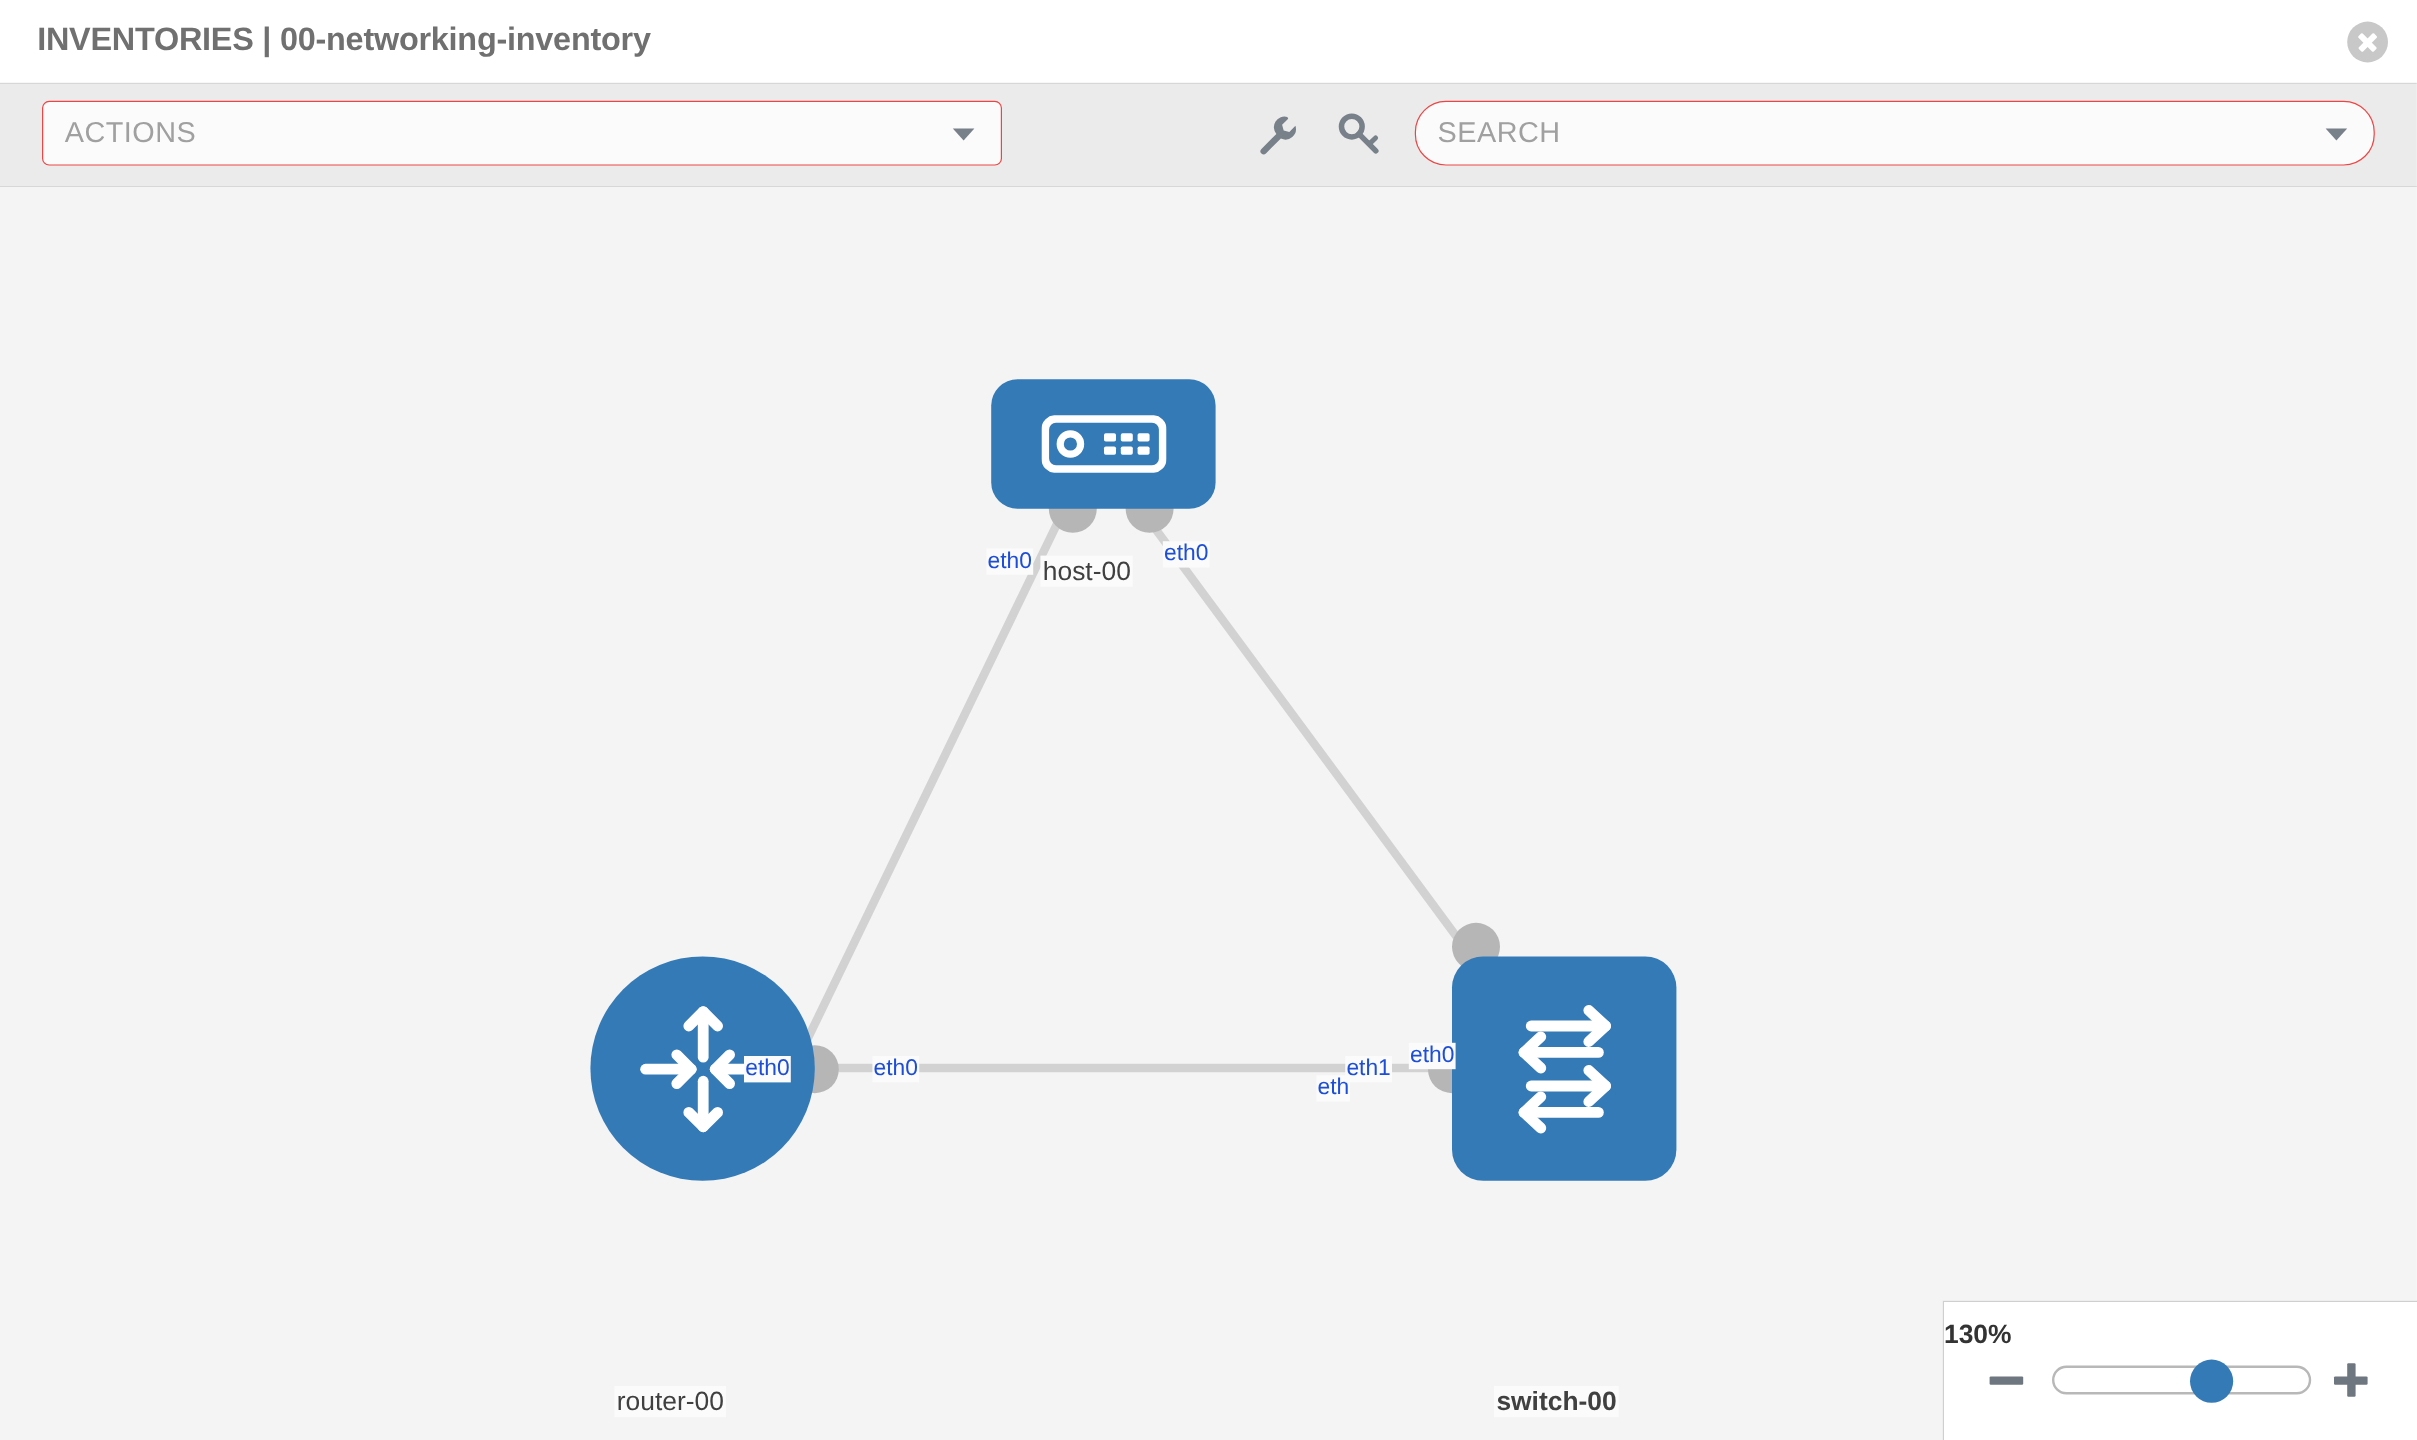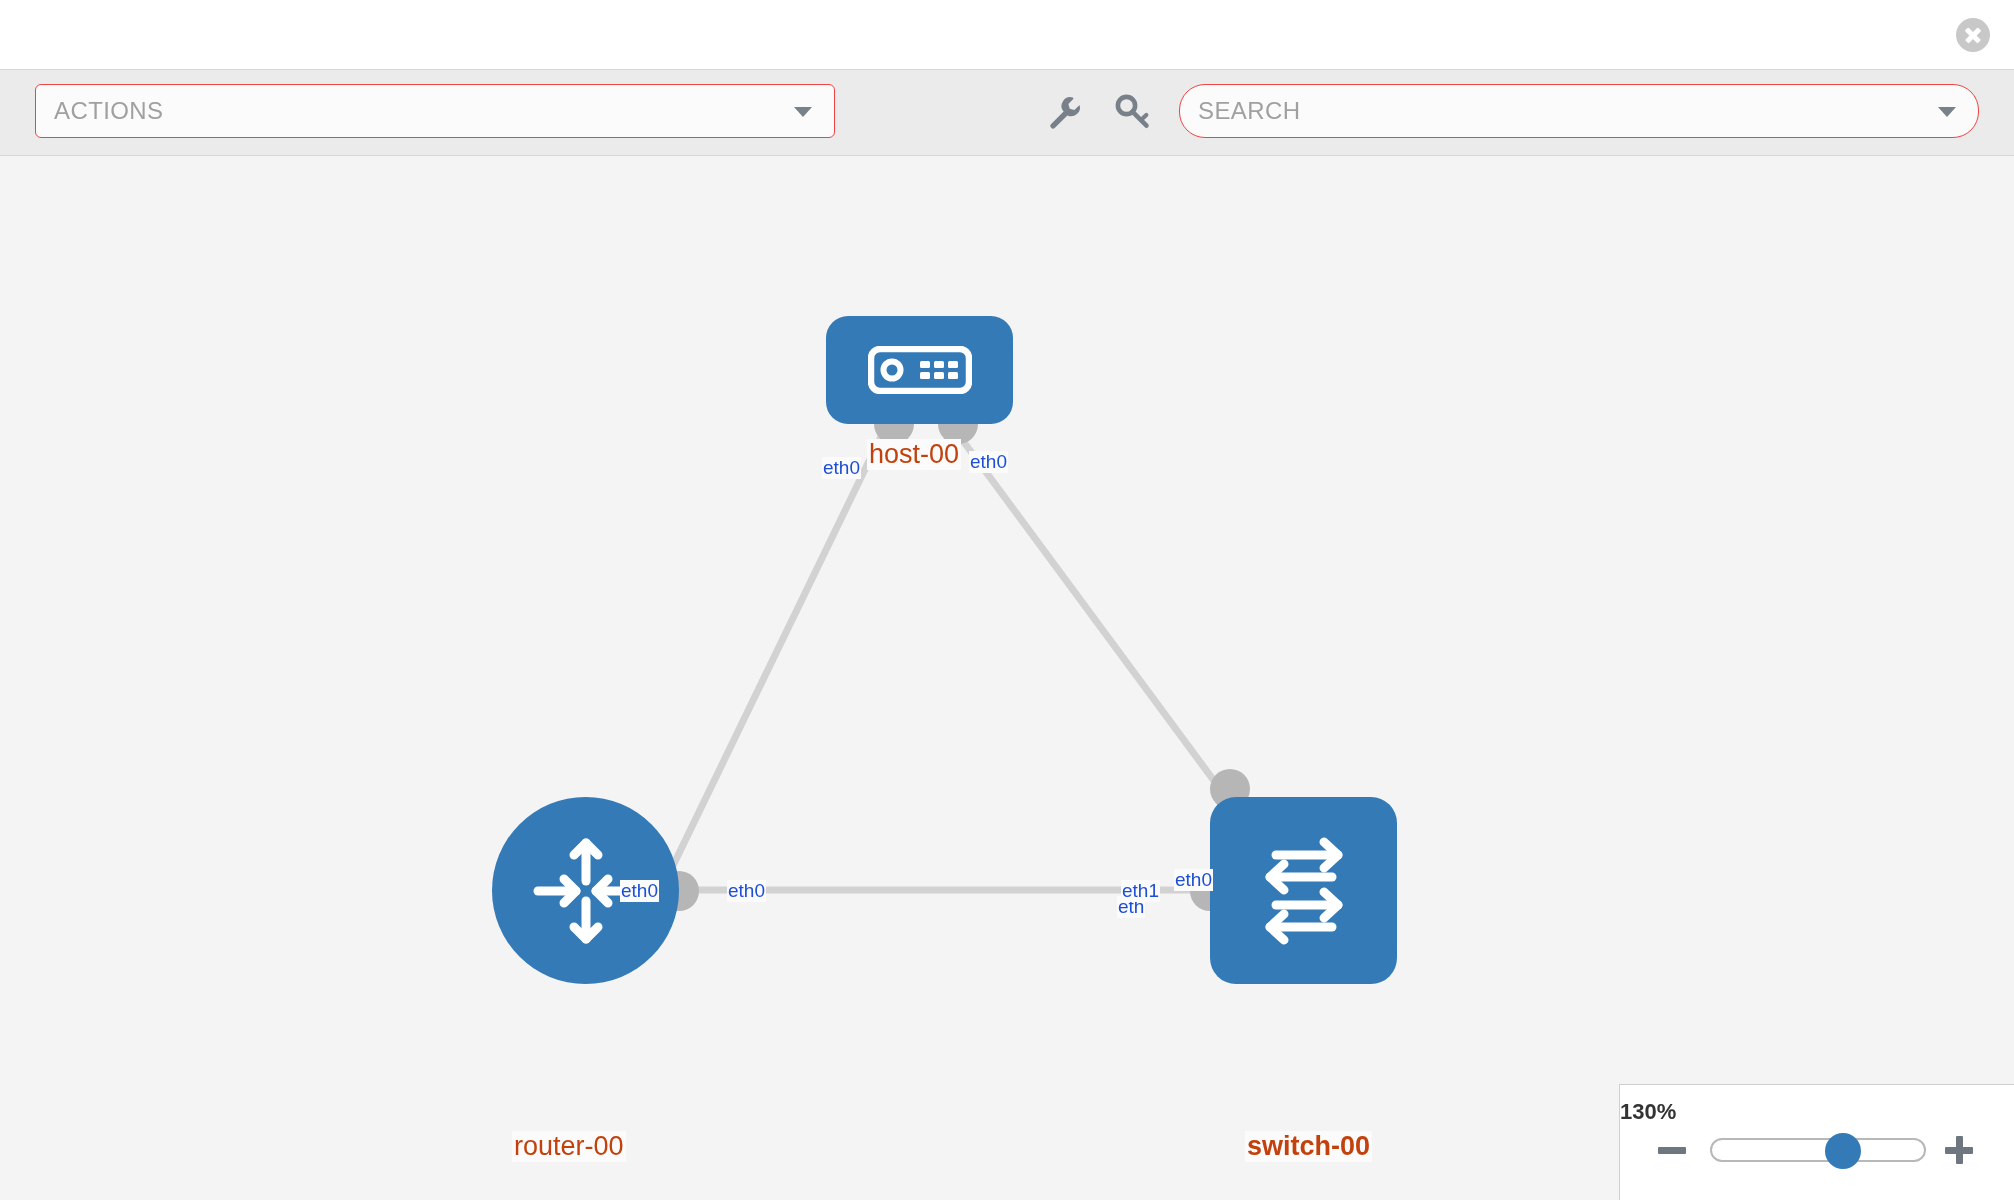--- a/index.html
+++ b/index.html
@@ -101,25 +101,26 @@
     background: #337ab7;
     display: flex; align-items: center; justify-content: center;
     cursor: pointer;
   }
   .node-host   { width: 187px; height: 108px; border-radius: 22px; }
   .node-router { width: 187px; height: 187px; border-radius: 50%; }
   .node-switch { width: 187px; height: 187px; border-radius: 26px; }
 
   .node-label {
     position: absolute;
-    font-size: 27px; color: #c2410c;
+    font-size: 22px; color: #404040;
     background: #fbfbfb;
     white-space: nowrap;
     padding: 0 2px;
     text-align: center;
+    margin-top: 24px;
   }
   .port-label {
     position: absolute;
     font-size: 19px; color: #1d4ed8;
     background: #fbfbfb;
     white-space: nowrap;
     padding: 0 1px;
   }
   .port-dot {
     position: absolute;
@@ -173,20 +174,21 @@
     margin-left: -18px;
     border-radius: 50%;
     background: #337ab7;
     cursor: pointer;
   }
 </style>
 </head>
 <body>
 
 <div class="header">
+  <div class="header-title">INVENTORIES | 00-networking-inventory</div>
   <div class="close-btn"></div>
 </div>
 
 <div class="toolbar"></div>
 
 <div class="select-box actions-select">
   <span class="select-label">ACTIONS</span>
   <span class="caret"></span>
 </div>
 
@@ -292,21 +294,21 @@
 
           <path d="M86 94 H24"></path>
           <path d="M38 81 L24 94 L38 107"></path>
         </g>
       </svg>
     </div>
   </div>
 
   <div class="node-label" style="left:1245px; top:975px;font-weight:bold;">switch-00</div>
   <div class="port-label" style="left:1174px; top:713px;">eth0</div>
-  <div class="port-label" style="left:1097px; top:740px;margin-left:20px;">eth</div>
+  <div class="port-label" style="left:1097px; top:740px;">eth</div>
   <div class="port-label" style="left:1121px; top:724px;">eth1</div>
 
 </div>
 
 <div class="zoom-panel">
   <div class="zoom-value">130%</div>
   <div class="zoom-minus"></div>
   <div class="zoom-track">
     <div class="zoom-thumb" id="zoom-thumb" style="left: 62%;"></div>
   </div>

